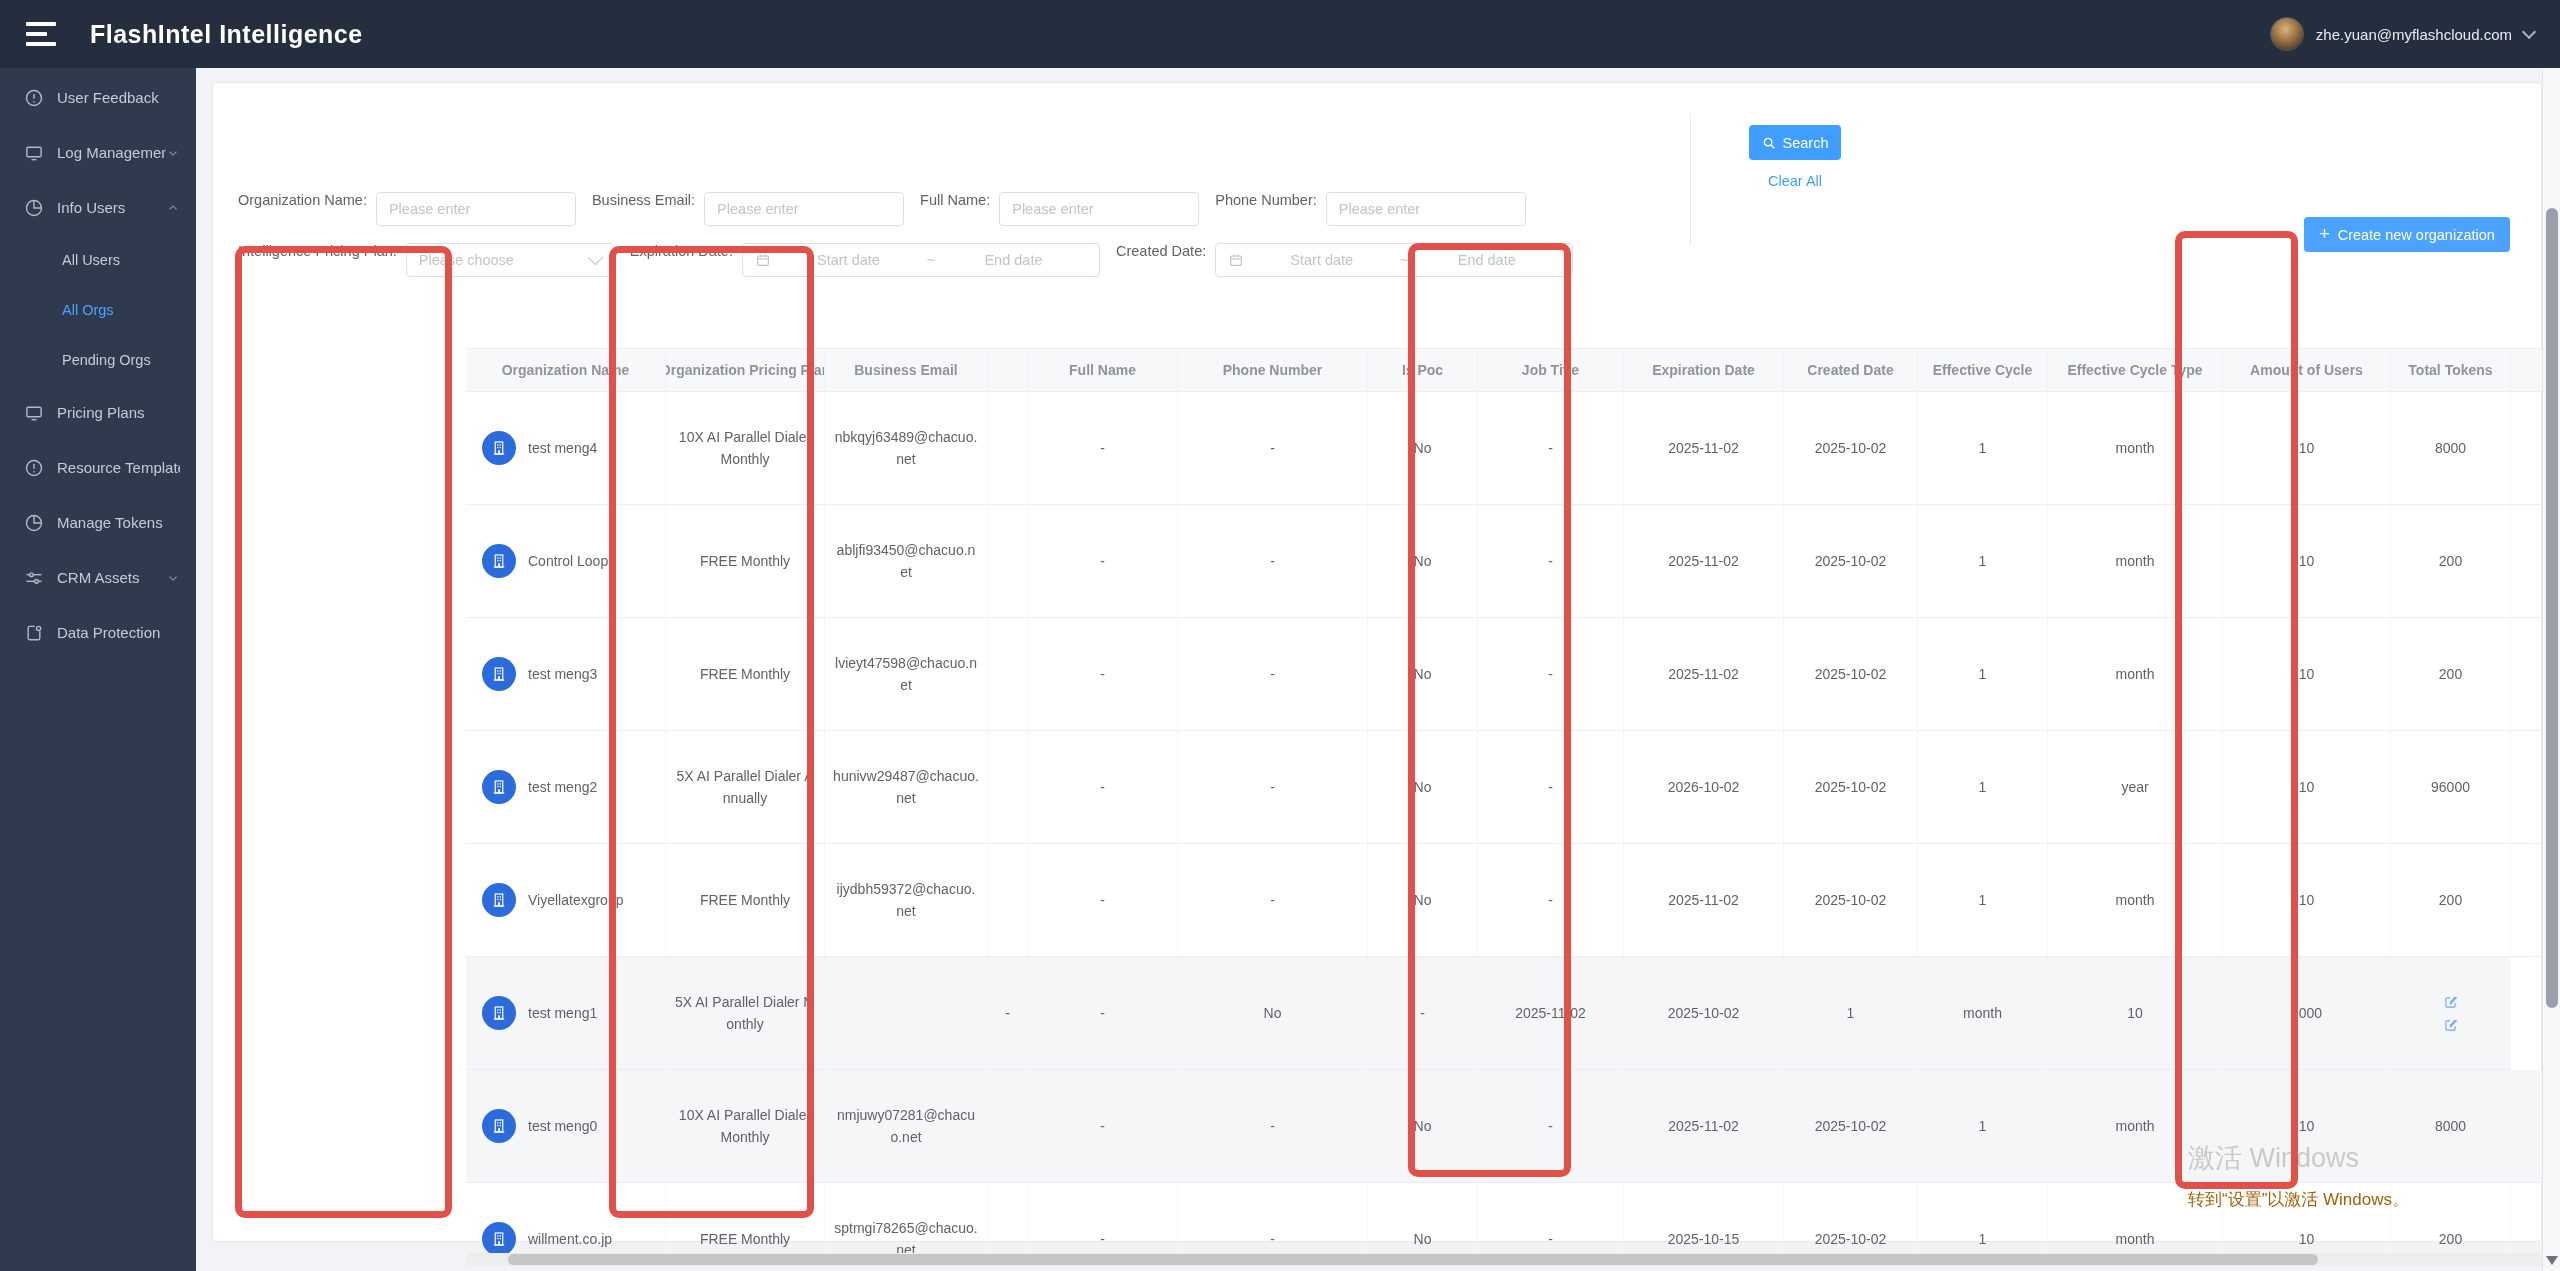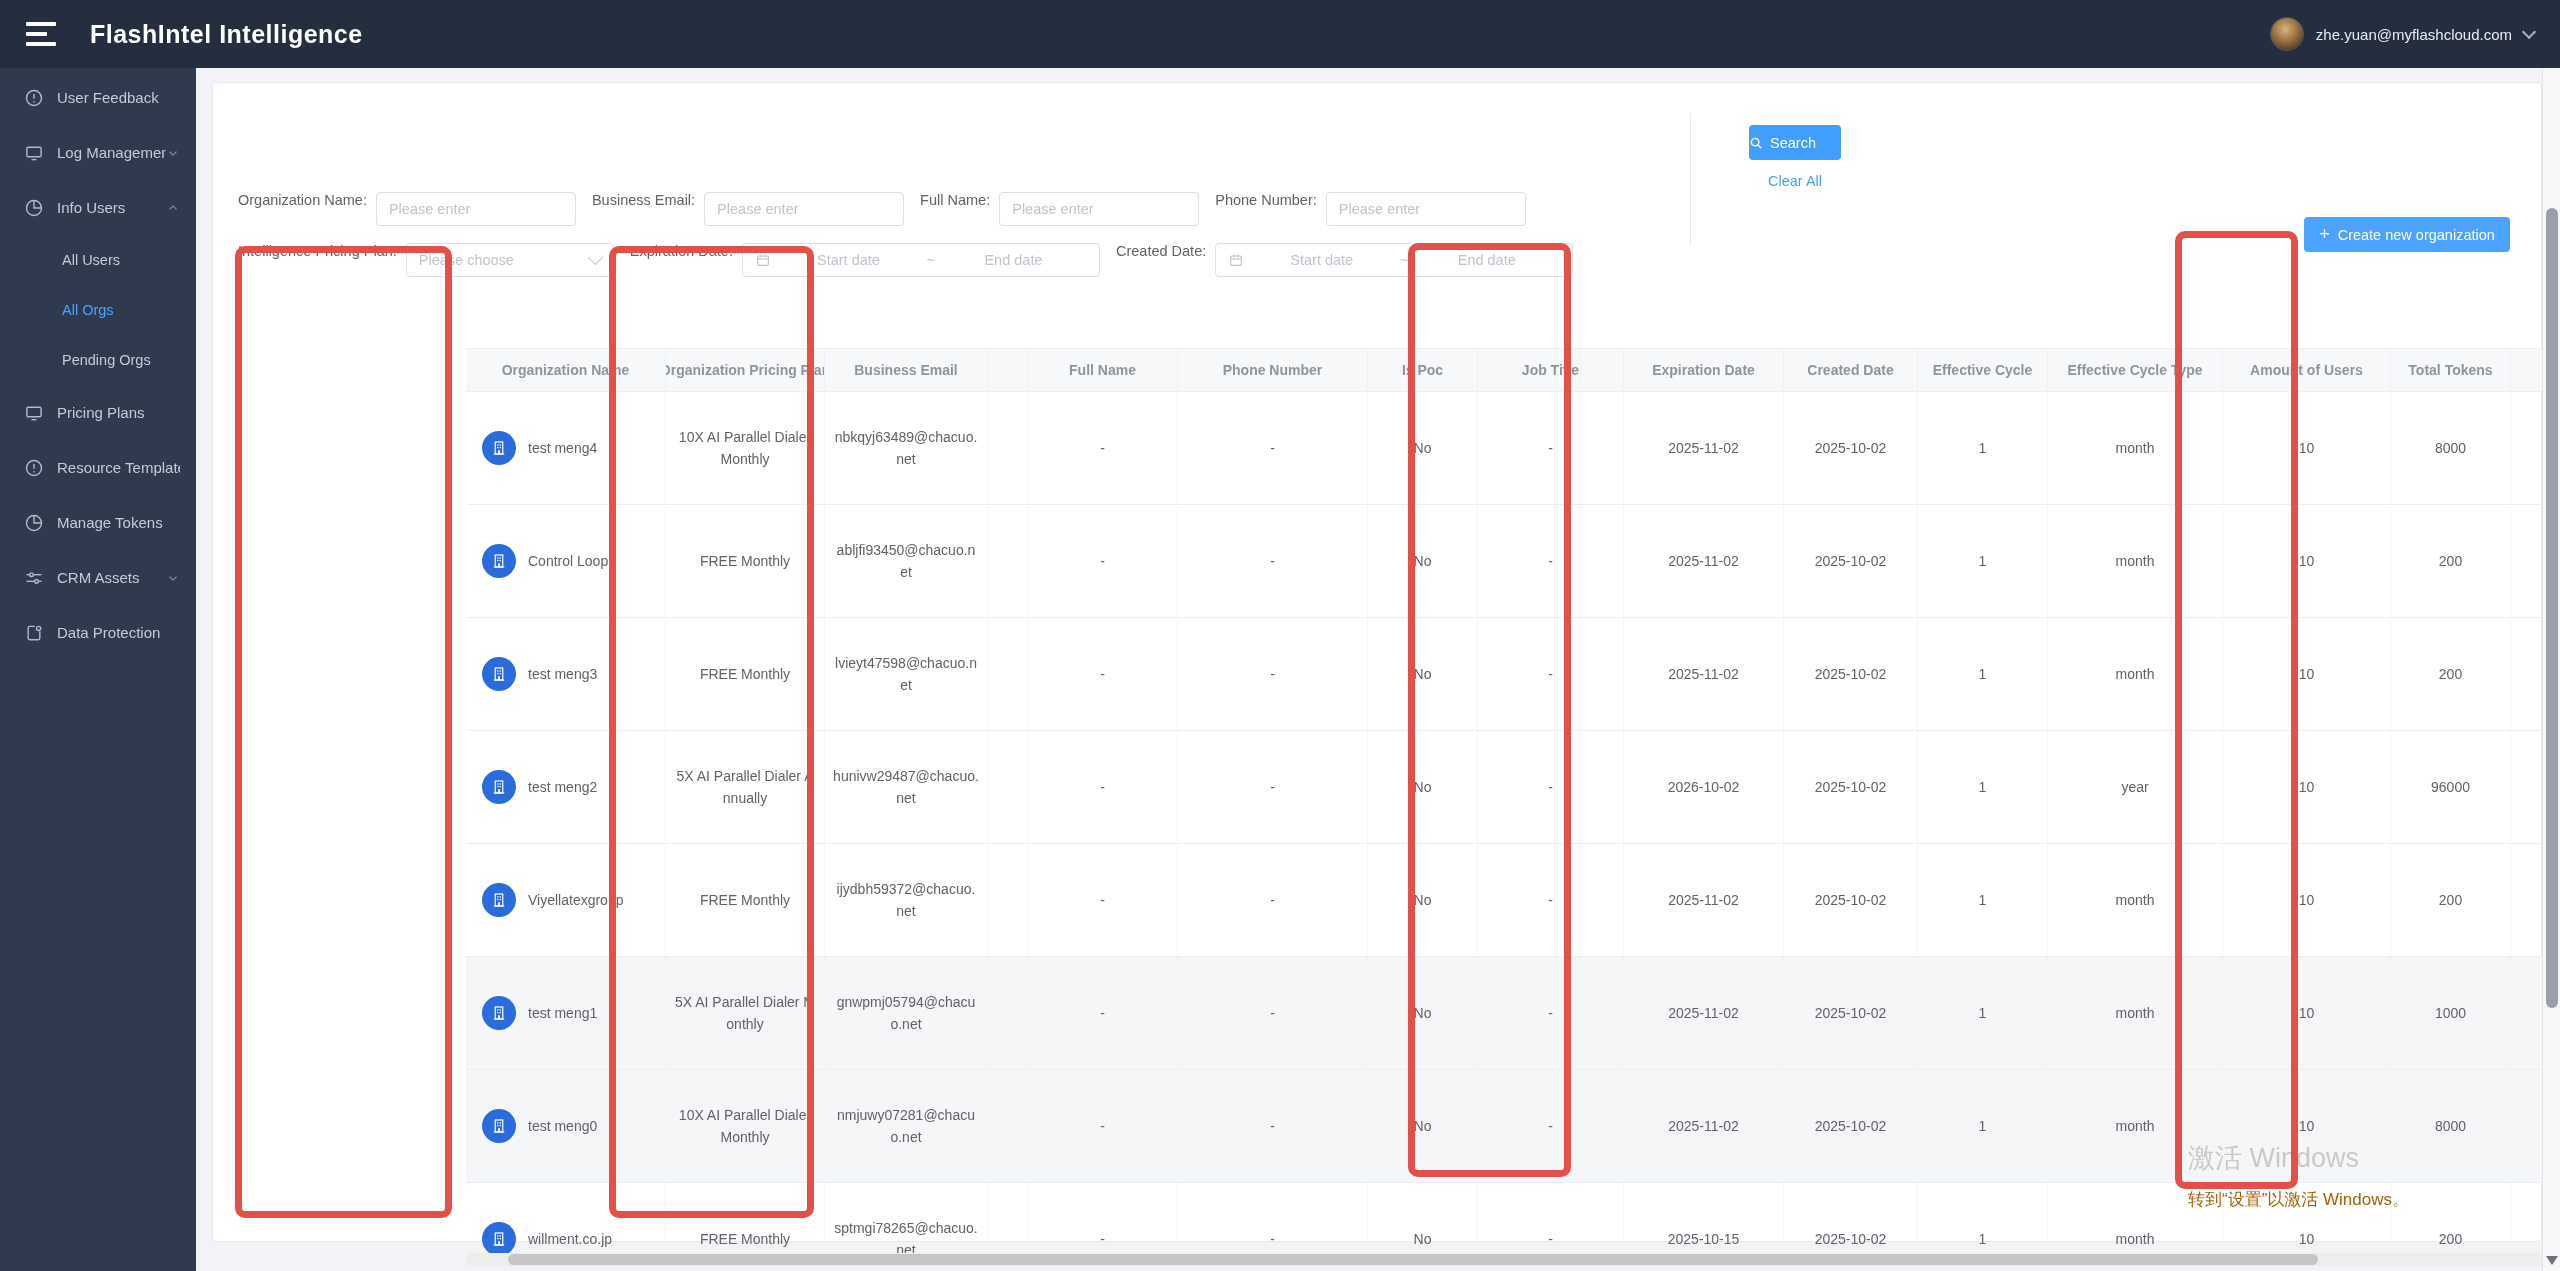--- a/index.html
+++ b/index.html
@@ -38,21 +38,21 @@
   .flabel{font-size:14.5px;color:#606266;margin-right:9px;white-space:nowrap;}
   .finput{width:200px;height:34px;border:1px solid #dcdfe6;border-radius:4px;background:#fff;display:flex;align-items:center;padding:0 12px;color:#c0c4cc;font-size:14.5px;}
   .fselect{width:208px;justify-content:space-between;}
   .fselect .sel-chev{width:11px;height:11px;border-right:1.6px solid #c0c4cc;border-bottom:1.6px solid #c0c4cc;transform:rotate(45deg);margin-top:-5px;}
   .fdate{width:358px;justify-content:space-between;}
   .fdate .cal{flex:0 0 16px;margin-right:4px;color:#c0c4cc;}
   .fdate .dtxt{flex:1;text-align:center;}
   .fdate .tilde{flex:0 0 18px;text-align:center;color:#c0c4cc;}
   .search-divider{position:absolute;left:1477px;top:30px;width:1px;height:132px;background:#e8eaee;}
   .search-col{position:absolute;left:1522px;top:42px;width:120px;text-align:center;}
-  .btn-search{width:92px;height:35px;background:#409eff;border:none;border-radius:4px;color:#fff;font-size:14.5px;display:inline-flex;align-items:center;justify-content:flex-start;gap:7px;cursor:pointer;font-family:inherit;}
+  .btn-search{width:92px;height:35px;background:#409eff;border:none;border-radius:4px;color:#fff;font-size:14.5px;display:inline-flex;align-items:center;justify-content:center;gap:7px;cursor:pointer;font-family:inherit;}
   .btn-search svg{width:14px;height:14px;}
   .clear-all{display:inline-block;margin-top:13px;color:#409eff;font-size:14.5px;cursor:pointer;}
   .btn-create{position:absolute;left:2091px;top:134px;width:206px;height:35px;background:#4ba2ff;border:none;border-radius:4px;color:#fff;font-size:14.5px;display:flex;align-items:center;justify-content:center;gap:8px;cursor:pointer;font-family:inherit;}
   .btn-create .plus{font-size:18px;line-height:1;margin-top:-2px;}
   
   .table-wrap{position:absolute;left:253px;top:265px;width:2252px;height:905px;overflow:hidden;border-top:1px solid #ebeef5;}
   .tgrid{display:grid;grid-template-columns:200px 159px 163px 40px 150px 190px 110px 146px 160px 134px 130px 175px 168px 120px 207px;}
   .th{height:43px;background:#f7f8fa;color:#8f949c;font-weight:700;font-size:14px;display:flex;align-items:center;justify-content:center;border-bottom:1px solid #ebeef5;border-right:1px solid #f0f1f4;white-space:nowrap;overflow:hidden;}
   .trow .td{height:113px;display:flex;align-items:center;justify-content:center;font-size:14px;color:#606266;border-bottom:1px solid #ebeef5;border-right:1px solid #f4f5f7;padding:6px 8px;text-align:center;line-height:1.6;word-break:break-all;}
   .trow.shaded .td{background:#f5f6f8;}
@@ -536,21 +536,20 @@
                     <rect x="12.8" y="7" width="1.8" height="1.8" fill="#fff" stroke="none"></rect>
                     <rect x="9.5" y="10.5" width="1.8" height="1.8" fill="#fff" stroke="none"></rect>
                     <rect x="12.8" y="10.5" width="1.8" height="1.8" fill="#fff" stroke="none"></rect>
                     <rect x="10.8" y="15" width="2.4" height="5" fill="#fff" stroke="none"></rect>
                   </svg>
                 </span>
               </span>
               <span>test meng1</span>
             </div>
             <div class="td">5X AI Parallel Dialer Monthly</div>
-            <div class="td">gnwpmj05794@chacuo.net</div>
             <div class="td"></div>
             <div class="td">-</div>
             <div class="td">-</div>
             <div class="td">No</div>
             <div class="td">-</div>
             <div class="td">2025-11-02</div>
             <div class="td">2025-10-02</div>
             <div class="td">1</div>
             <div class="td">month</div>
             <div class="td">10</div>

